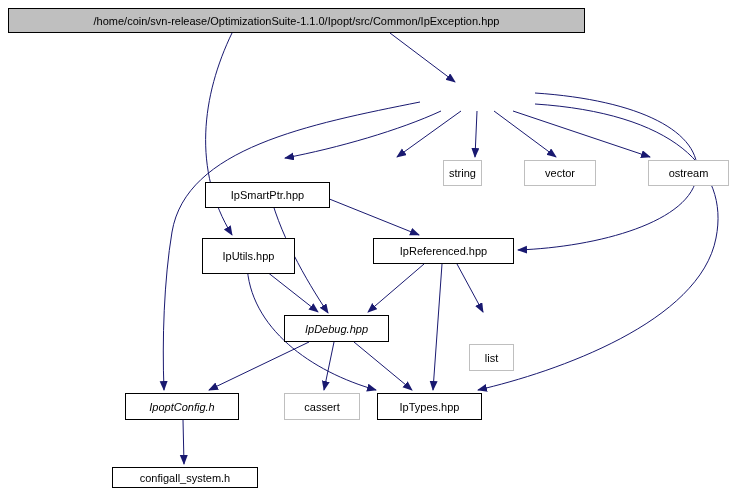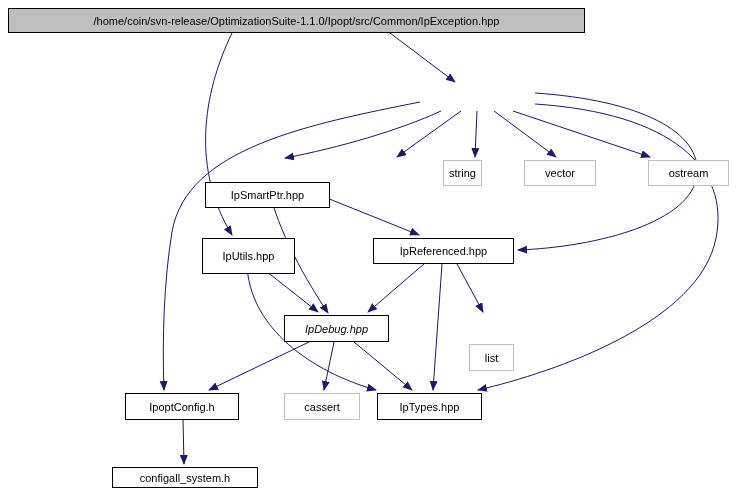--- a/index.html
+++ b/index.html
@@ -98,21 +98,21 @@
   <div class="node system" style="left:616px; top:160px; width:81px; height:26px;margin-left:32px;">ostream</div>
 
   <div class="node" style="left:202px; top:238px; width:93px; height:36px;">IpUtils.hpp</div>
 
   <div class="node" style="left:373px; top:238px; width:141px; height:26px;">IpReferenced.hpp</div>
 
   <div class="node" style="left:284px; top:315px; width:105px; height:27px;font-style:italic;">IpDebug.hpp</div>
 
   <div class="node system" style="left:469px; top:315px; width:45px; height:27px;margin-top:29px;">list</div>
 
-  <div class="node" style="left:125px; top:393px; width:114px; height:27px;">IpoptConfig.h</div>
+  <div class="node" style="left:125px; top:393px; width:114px; height:27px;font-style:italic;">IpoptConfig.h</div>
 
   <div class="node system" style="left:284px; top:393px; width:76px; height:27px;">cassert</div>
 
   <div class="node" style="left:377px; top:393px; width:105px; height:27px;">IpTypes.hpp</div>
 
   <div class="node" style="left:112px; top:467px; width:146px; height:21px;">configall_system.h</div>
 
 </div>
 
 </body></html>

